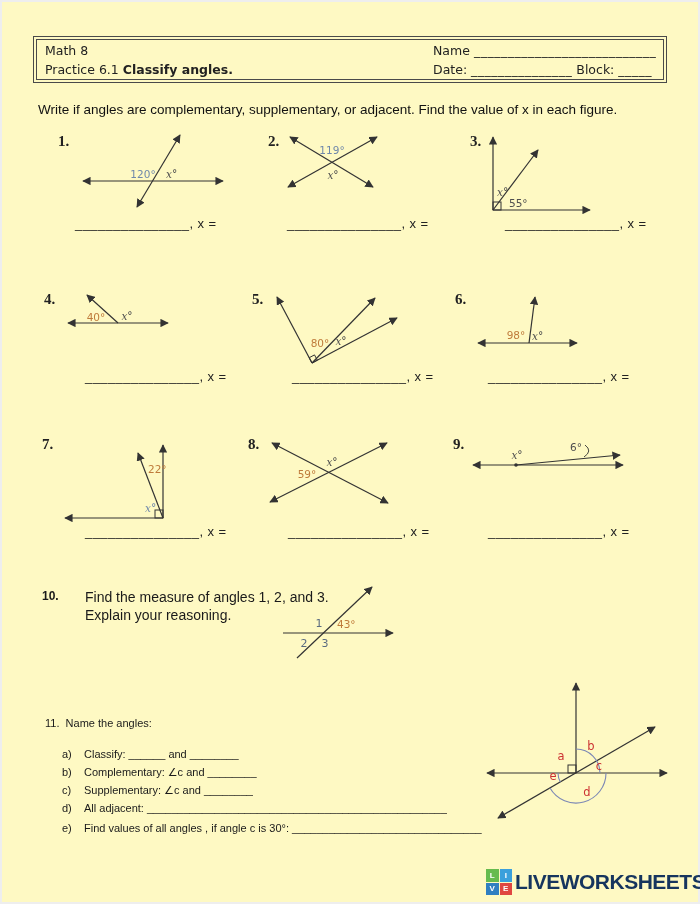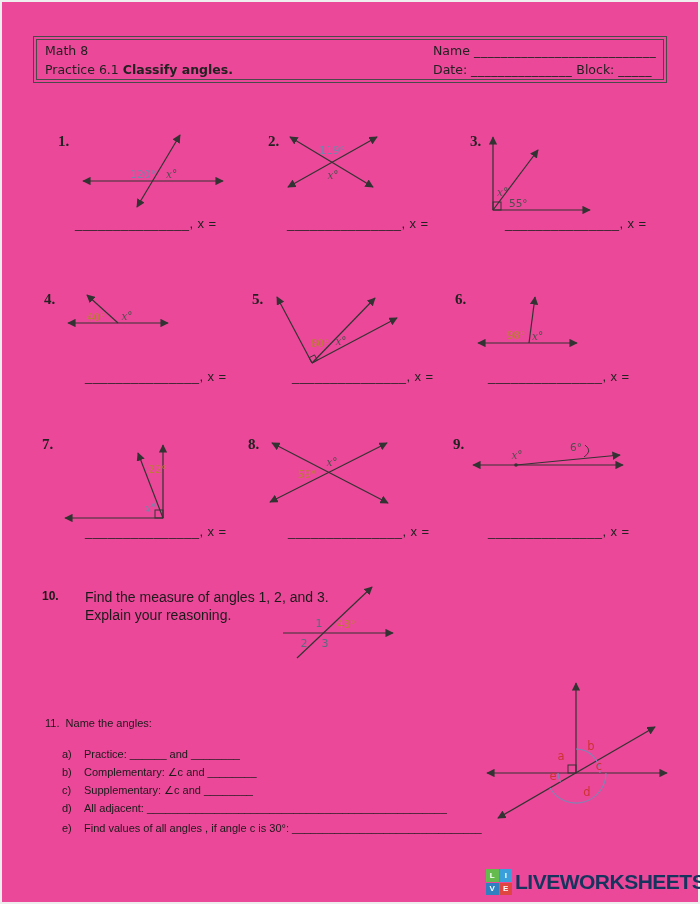--- a/index.html
+++ b/index.html
@@ -1,16 +1,16 @@
 <!DOCTYPE html>
 <html style="--label_blue: #6f88ab; --label_orange: #bf7b3b; --label_gray: #4f4f4f; --label_red: #cc3333; --arc_blue: #7b87b5; --figure_line: #333333; --q10_num: #5a6b80; --logo_navy: #16355e;"><head>
 <meta charset="utf-8">
 <style>
   html,body{margin:0;padding:0;background:#fff;}
-  #page{position:relative;width:700px;height:904px;background:#ec4899;overflow:hidden;
+  #page{position:relative;width:700px;height:904px;background:#fef9c3;overflow:hidden;
         font-family:"Liberation Sans",sans-serif;color:#1a1a1a;
         box-shadow:inset 0 0 0 2px #eee;}
   .abs{position:absolute;}
   
   .hdr-box{left:33px;top:36px;width:634px;height:47px;border:1.5px solid #4a4a4a;padding:2px;box-sizing:border-box;}
   .hdr-inner{width:100%;height:100%;border:1px solid #4a4a4a;box-sizing:border-box;position:relative;
              font-family:"DejaVu Sans",sans-serif;font-size:12.5px;color:#222;}
   .hdr-inner .row1{position:absolute;top:3px;}
   .hdr-inner .row2{position:absolute;top:22px;}
   .lcol{left:8px;}
@@ -62,20 +62,21 @@
       </div>
       <div class="row2 rcol">
         <span>Date:</span>
         <span class="u">_______________</span>
         <span>Block:</span>
         <span class="u">_____</span>
       </div>
     </div>
   </div>
 
+  <div class="abs instruction">Write if angles are complementary, supplementary, or adjacent. Find the value of x in each figure.</div>
 
   <div class="abs pnum" style="left:58px;top:133px">1.</div>
   <svg class="abs" style="left:60px;top:128px" width="180" height="92">
     <defs>
         <marker id="m1" viewBox="0 0 10 10" refX="9" refY="5" markerWidth="7" markerHeight="7" orient="auto-start-reverse">
           <path d="M0,0 L10,5 L0,10 z" fill="#333"></path>
         </marker>
       </defs>
     <line class="ln" x1="23" y1="53" x2="163" y2="53" marker-start="url(#m1)" marker-end="url(#m1)"></line>
     <line class="ln" x1="77" y1="79" x2="120" y2="7" marker-start="url(#m1)" marker-end="url(#m1)"></line>
@@ -219,21 +220,21 @@
     <text x="57" y="45" class="tO">43°</text>
     <text x="24" y="64" text-anchor="middle" class="tN">2</text>
     <text x="45" y="64" text-anchor="middle" class="tN">3</text>
   </svg>
 
   <div class="abs q11" style="left:45px;top:717px">
     <span>11.</span>&nbsp;
     <span>Name the angles:</span>
   </div>
   <div class="abs q11" style="left:62px;top:748px">
-    <span class="item-letter">a)</span><span>Practice: ______ and ________</span>
+    <span class="item-letter">a)</span><span>Classify: ______ and ________</span>
   </div>
   <div class="abs q11" style="left:62px;top:784px">
     <span class="item-letter">c)</span><span>Supplementary:  ∠c  and ________</span>
   </div>
   <div class="abs q11" style="left:62px;top:766px">
     <span class="item-letter">b)</span><span>Complementary:   ∠c  and ________</span>
   </div>
   <div class="abs q11" style="left:62px;top:802px">
     <span class="item-letter">d)</span><span>All adjacent: _________________________________________________</span>
   </div>

